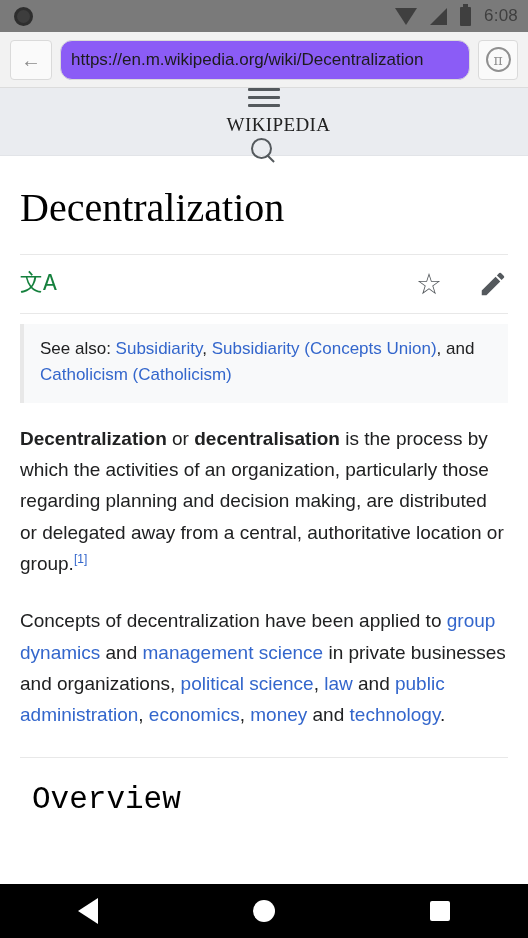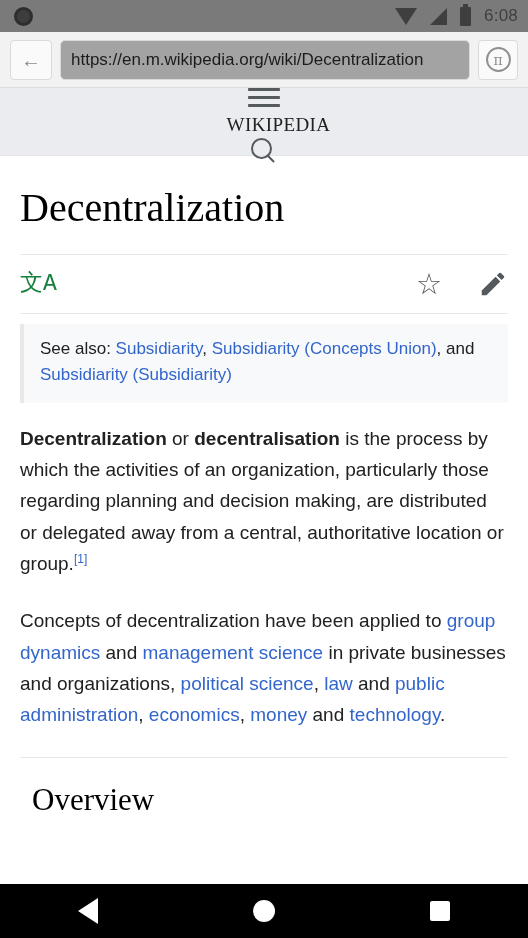--- a/index.html
+++ b/index.html
@@ -46,22 +46,22 @@
     display: flex; align-items: center; gap: 8px; padding: 0 10px;
     border-bottom: 1px solid #dcdcdc;
   }
   .btn-back {
     width: 42px; height: 40px; background: #fafafa;
     border: 1px solid #dadada; border-radius: 4px;
     display: flex; align-items: center; justify-content: center;
     color: #8a8a8a; font-size: 20px; line-height: 1;
   }
   .url-field {
-    flex: 1; height: 40px; background: #a3a3a3;
-    border: 1px solid #dadada; border-radius: 5px;
+    flex: 1; height: 40px; background: #8b5cf6;
+    border: 1px solid #dadada; border-radius: 12px;
     display: flex; align-items: center; padding: 0 10px;
     font-size: 17px; color: #1c1c1c; overflow: hidden; white-space: nowrap;
   }
   .btn-pi {
     width: 40px; height: 40px; background: #fafafa;
     border: 1px solid #dadada; border-radius: 4px;
     display: flex; align-items: center; justify-content: center;
   }
   .pi-circle {
     width: 25px; height: 25px; border: 2px solid #909090; border-radius: 50%;
@@ -129,21 +129,21 @@
     display: flex; align-items: center; gap: 14px;
     font-family: "Liberation Serif", serif; font-size: 31px; color: #000;
     padding: 22px 0 18px 0;
   }
   .chev {
     width: 17px; height: 17px; border-right: 2.5px solid #202122;
     border-bottom: 2.5px solid #202122; transform: rotate(45deg);
     margin-top: -8px; flex: 0 0 auto;
   }
   .section-head2 {
-    font-family: Liberation Serif, serif; font-size: 31px; color: #000;
+    font-family: Liberation Mono, monospace; font-size: 31px; color: #000;
     padding: 24px 0 0 12px;
   }
 
   
   .navbar {
     position: absolute; left: 0; bottom: 0; width: 528px; height: 54px;
     background: #000; display: flex; align-items: center; justify-content: space-around;
   }
   .nav-back {
     width: 0; height: 0; border-top: 13px solid transparent;
@@ -200,21 +200,21 @@
         <div class="pencil-ico">
           <svg viewBox="0 0 24 24" width="30" height="30" aria-hidden="true">
             <path d="M3 17.25V21h3.75L17.81 9.94l-3.75-3.75L3 17.25zM20.71 7.04a1 1 0 0 0 0-1.41l-2.34-2.34a1 1 0 0 0-1.41 0l-1.83 1.83 3.75 3.75 1.83-1.83z" fill="#54595d"></path>
           </svg>
         </div>
       </div>
     </div>
     <div class="rule"></div>
 
     <div class="hatnote">
-      <span>See also: </span><a href="#">Subsidiarity</a><span>, </span><a href="#">Subsidiarity (Concepts Union)</a><span>, and </span><a href="#">Subsidiarity (Subsidiarity)</a>
+      <span>See also: </span><a href="#">Subsidiarity</a><span>, </span><a href="#">Subsidiarity (Concepts Union)</a><span>, and </span><a href="#">Catholicism (Catholicism)</a>
     </div>
 
     <div class="body">
       <p><b>Decentralization</b><span> or </span><b>decentralisation</b><span> is the process by which the activities of an organization, particularly those regarding planning and decision making, are distributed or delegated away from a central, authoritative location or group.</span><a href="#" class="refsup">[1]</a></p>
 
       <p><span>Concepts of decentralization have been applied to </span><a href="#">group dynamics</a><span> and </span><a href="#">management science</a><span> in private businesses and organizations, </span><a href="#">political science</a><span>, </span><a href="#">law</a><span> and </span><a href="#">public administration</a><span>, </span><a href="#">economics</a><span>, </span><a href="#">money</a><span> and </span><a href="#">technology</a><span>.</span></p>
     </div>
 
     <div class="rule"></div>
 

